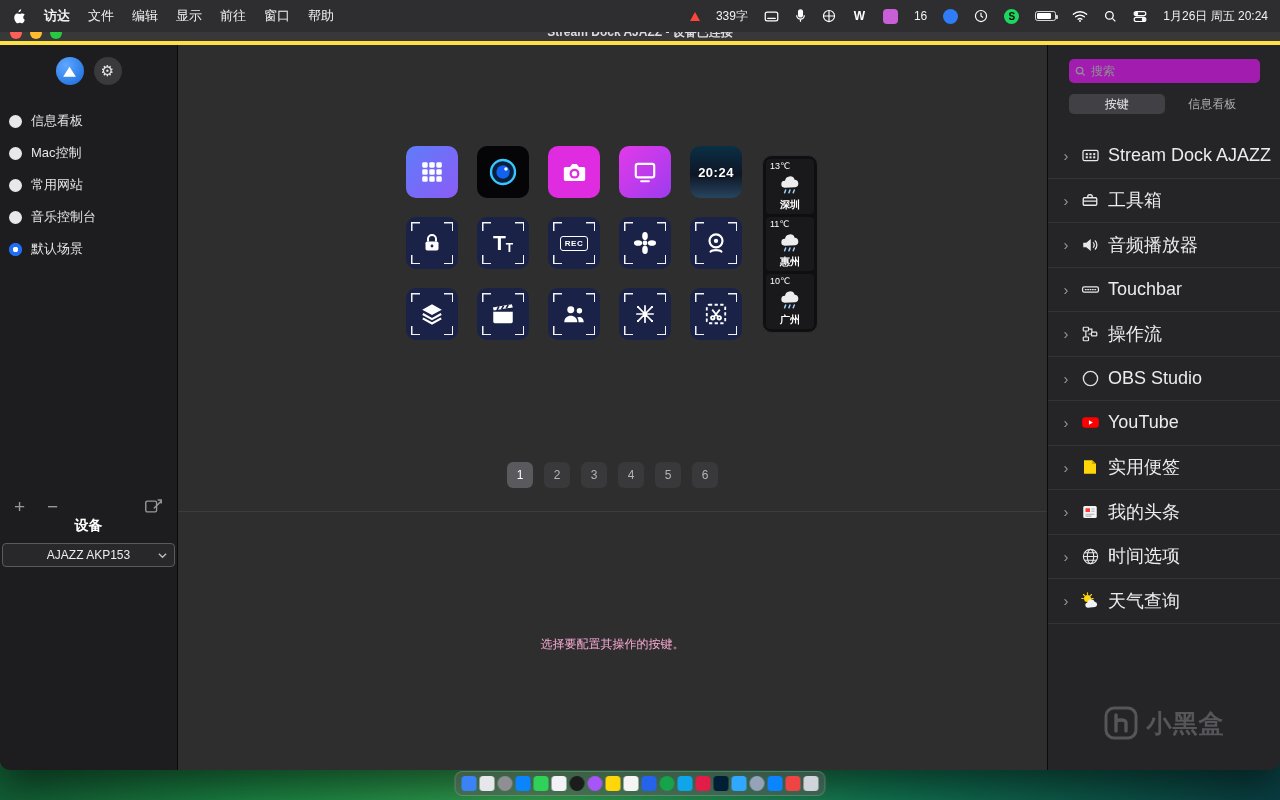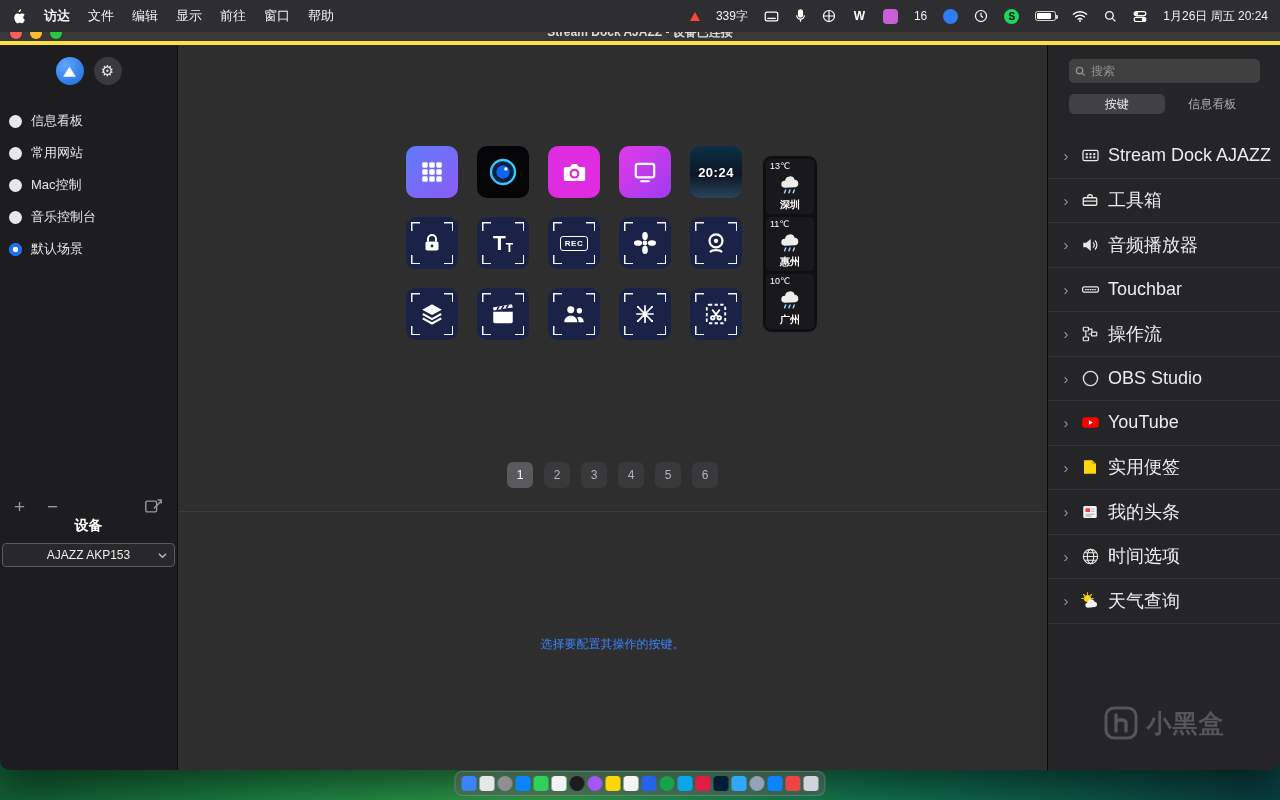--- a/index.html
+++ b/index.html
@@ -77,24 +77,24 @@
     border-radius:10px;padding:3px;display:flex;flex-direction:column;gap:3px;cursor:pointer;}
   .wcell{flex:1;background:#19191b;border-radius:4px;position:relative;display:flex;flex-direction:column;align-items:center;justify-content:flex-end;padding-bottom:2px;}
   .wtemp{position:absolute;top:2px;left:4px;font-size:9px;color:#fff;}
   .wcell svg{position:absolute;top:12px;}
   .wcity{font-size:10px;font-weight:bold;color:#fff;}
   .pagination{position:absolute;top:417px;left:0;right:0;display:flex;justify-content:center;gap:11px;}
   .page{width:26px;height:26px;border-radius:6px;background:#39393b;color:#b4b4b8;font-size:12px;
     display:flex;align-items:center;justify-content:center;cursor:pointer;}
   .page.active{background:#5a5a5e;color:#fff;}
   .main-divider{position:absolute;top:466px;left:0;right:0;border-top:1px solid #3c3c3e;}
-  .hint{position:absolute;top:591px;left:0;right:0;text-align:center;font-size:12px;color:#3b82f6;}
+  .hint{position:absolute;top:591px;left:0;right:0;text-align:center;font-size:12px;color:#f9a8d4;}
   
   .panel{width:233px;background:#252527;border-left:1px solid #0a0a0a;position:relative;flex:none;display:flex;flex-direction:column;}
-  .search{margin:14px 20px 11px 21px;height:20px;background:#404040;border-radius:5px;display:flex;align-items:center;padding:12px 6px;gap:5px;}
+  .search{margin:14px 20px 11px 21px;height:20px;background:#a21caf;border-radius:5px;display:flex;align-items:center;padding:12px 6px;gap:5px;}
   .search input{flex:1;min-width:0;background:none;border:none;outline:none;color:#cfcfd4;font-size:12px;font-family:inherit;}
   .search input::placeholder{color:#8e8e93;}
   .tabs{display:flex;margin:0 20px 20px 21px;height:20px;font-family:Liberation Mono, monospace;}
   .tab{flex:1;display:flex;align-items:center;justify-content:center;font-size:12px;color:#aeaeb2;border-radius:5px;cursor:pointer;}
   .tab.active{background:#414145;color:#ececf0;}
   .plist{flex:1;}
   .pitem{height:44.5px;display:flex;align-items:center;padding-left:12px;gap:7px;border-bottom:1px solid #333336;cursor:pointer;}
   .chev{width:12px;color:#98989d;font-size:15px;line-height:1;flex:none;text-align:center;}
   .pico{width:22px;height:22px;display:flex;align-items:center;justify-content:center;flex:none;}
   .plabel{font-size:18px;color:#ebebf0;}
@@ -207,25 +207,25 @@
           <span>⚙</span>
         </div>
       </div>
       <div class="side-nav">
         <div class="snav">
           <span class="sdot"></span>
           <span>信息看板</span>
         </div>
         <div class="snav">
           <span class="sdot"></span>
-          <span>常用网站</span>
+          <span>Mac控制</span>
         </div>
         <div class="snav">
           <span class="sdot"></span>
-          <span>Mac控制</span>
+          <span>常用网站</span>
         </div>
         <div class="snav">
           <span class="sdot"></span>
           <span>音乐控制台</span>
         </div>
         <div class="snav active">
           <span class="sdot"></span>
           <span>默认场景</span>
         </div>
       </div>

